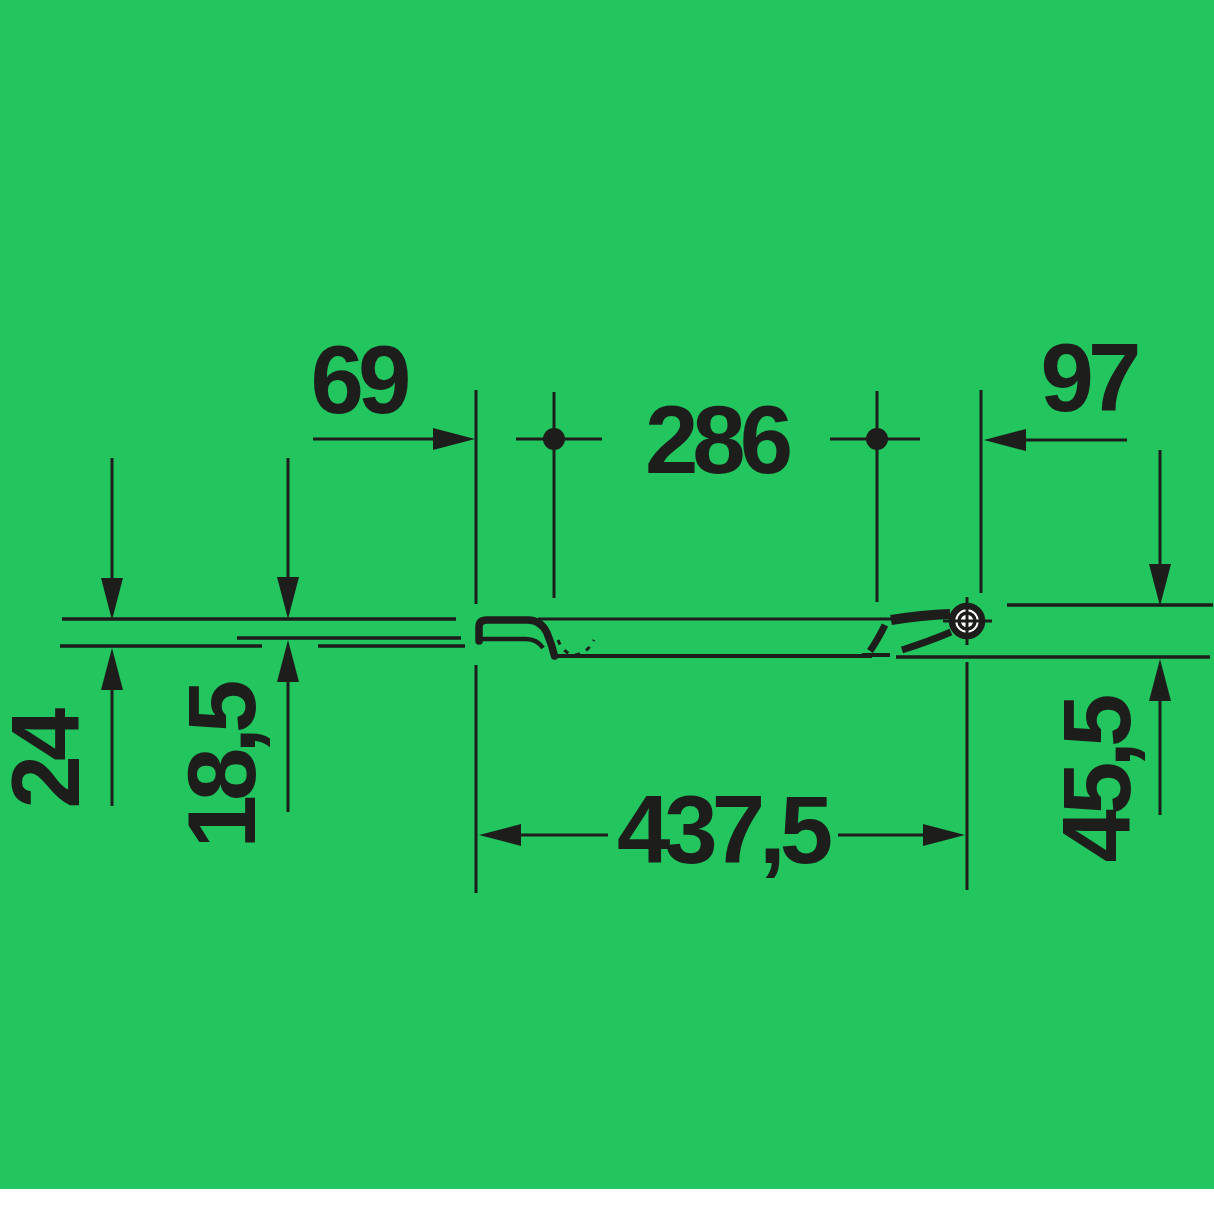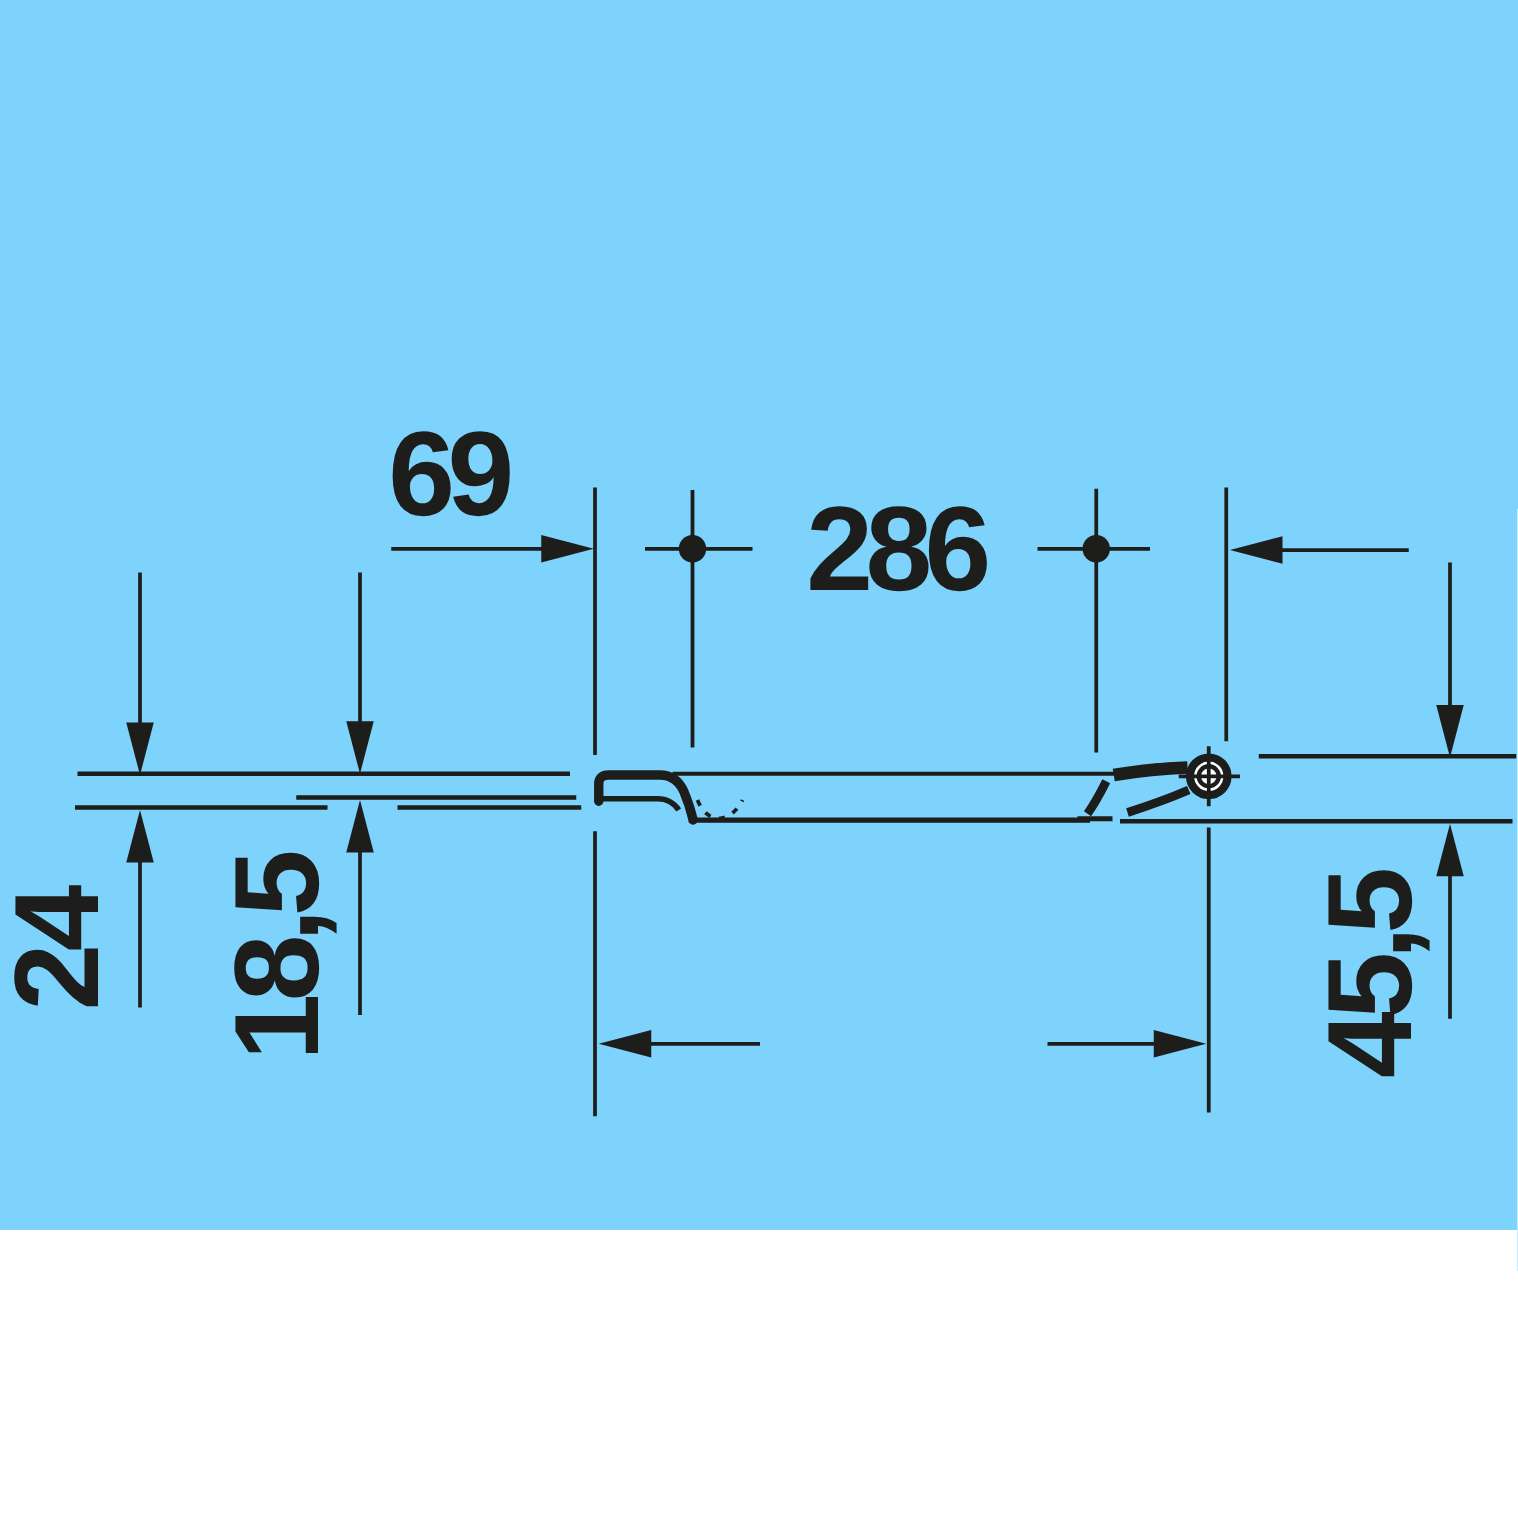--- a/index.html
+++ b/index.html
@@ -3,22 +3,22 @@
 <meta charset="utf-8">
 <style>
   html, body {
     margin: 0;
     padding: 0;
     background: #ffffff;
   }
   .canvas {
     position: relative;
     width: 1214px;
-    height: 984px;
-    background: #7dd3fc;
+    height: 1189px;
+    background: #22c55e;
     overflow: hidden;
   }
   .canvas svg {
     position: absolute;
     left: 0;
     top: 0;
   }
   .dim-label {
     position: absolute;
     font-family: "Liberation Sans", sans-serif;
@@ -130,17 +130,19 @@
     <g>
       <path d="M518 835 H608" stroke-width="3"></path>
       <path d="M479 835 L521 824 L521 846 Z" fill="#1d1d1b" stroke="none"></path>
       <path d="M838 835 H926" stroke-width="3"></path>
       <path d="M965 835 L923 824 L923 846 Z" fill="#1d1d1b" stroke="none"></path>
     </g>
   </svg>
 
   <div class="dim-label lbl-69">69</div>
   <div class="dim-label lbl-286">286</div>
+  <div class="dim-label lbl-97">97</div>
+  <div class="dim-label lbl-437-5">437,5</div>
   <div class="dim-label rot lbl-24">24</div>
   <div class="dim-label rot lbl-18-5">18,5</div>
   <div class="dim-label rot lbl-45-5">45,5</div>
 
 </div>
 
 </body></html>

